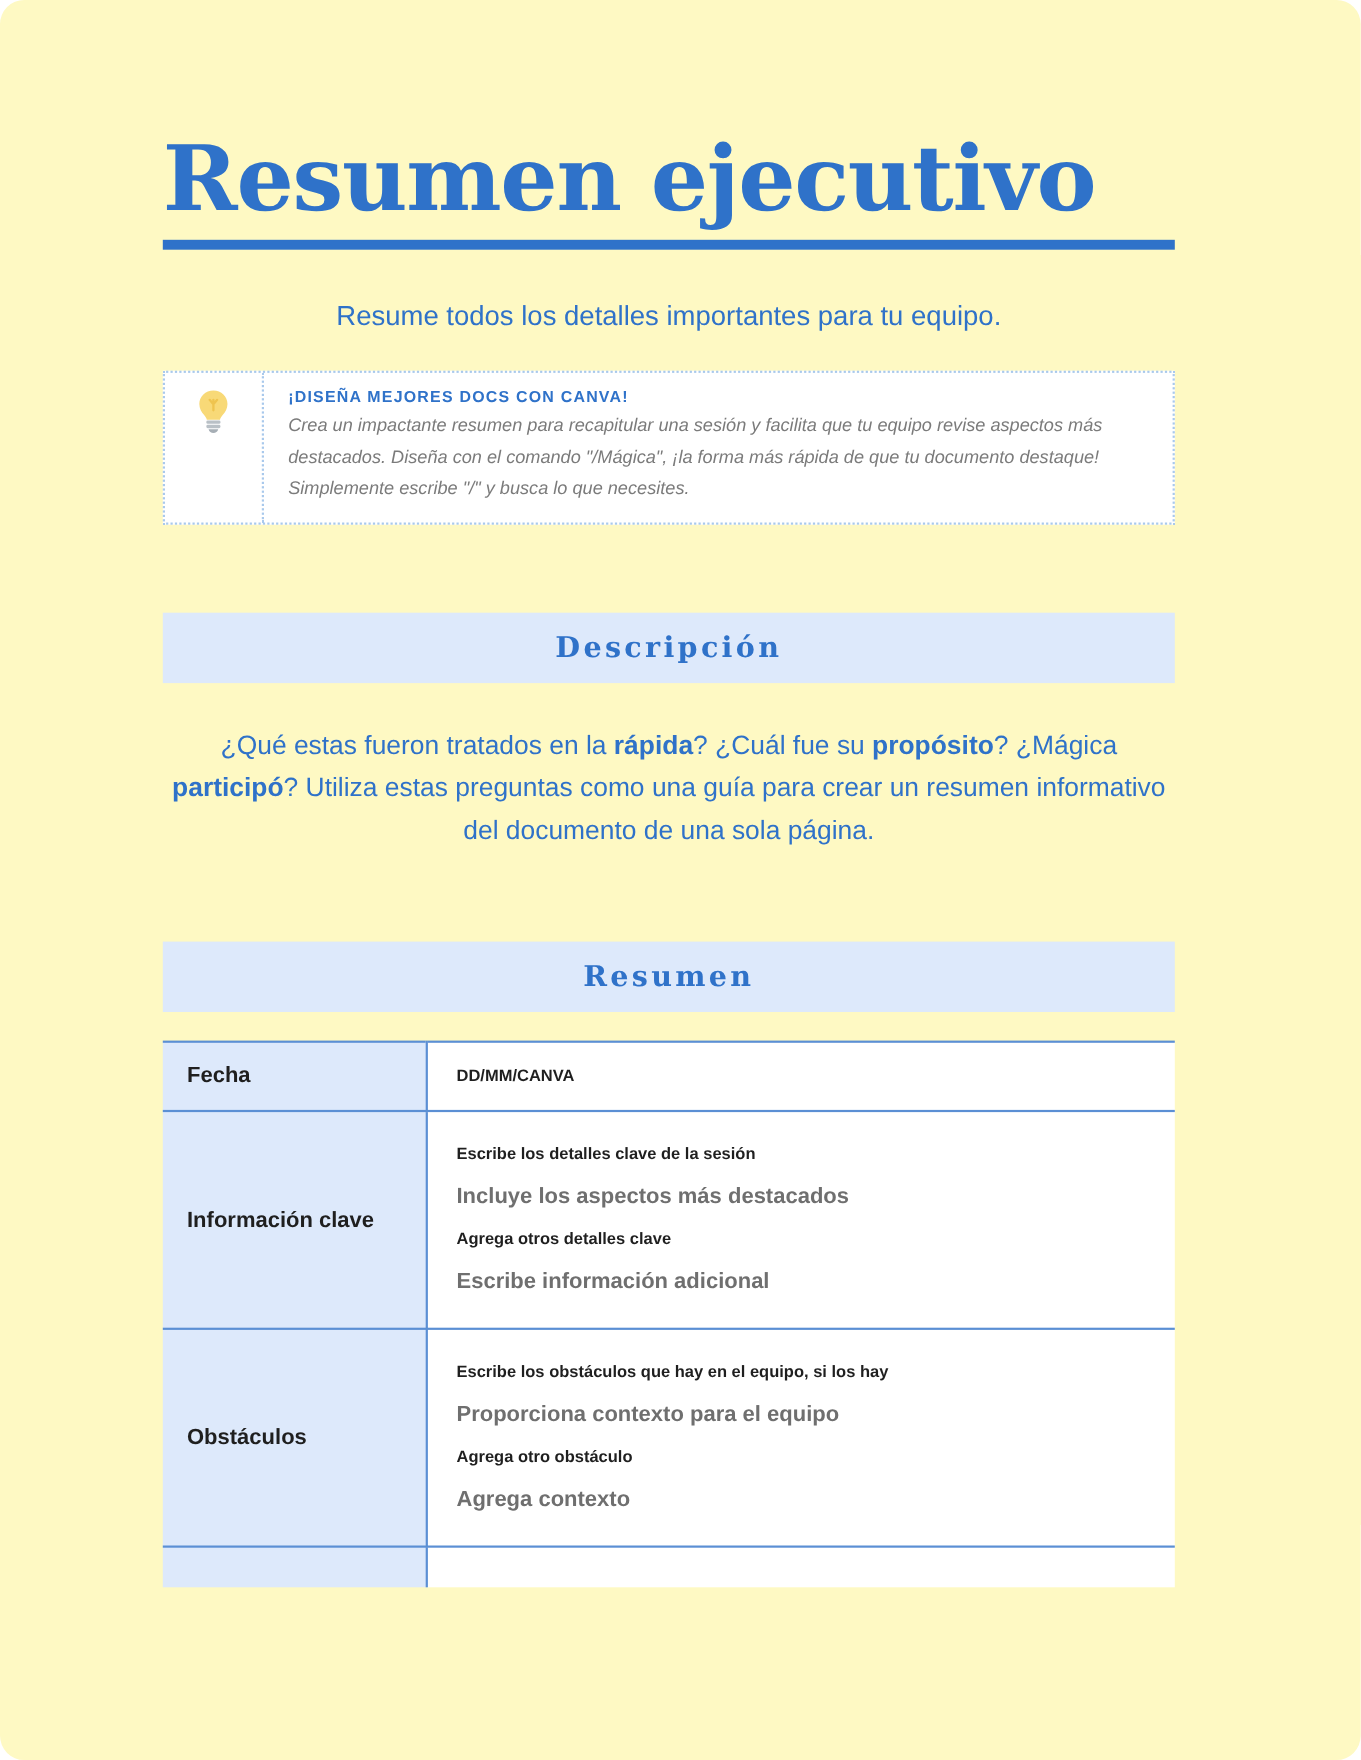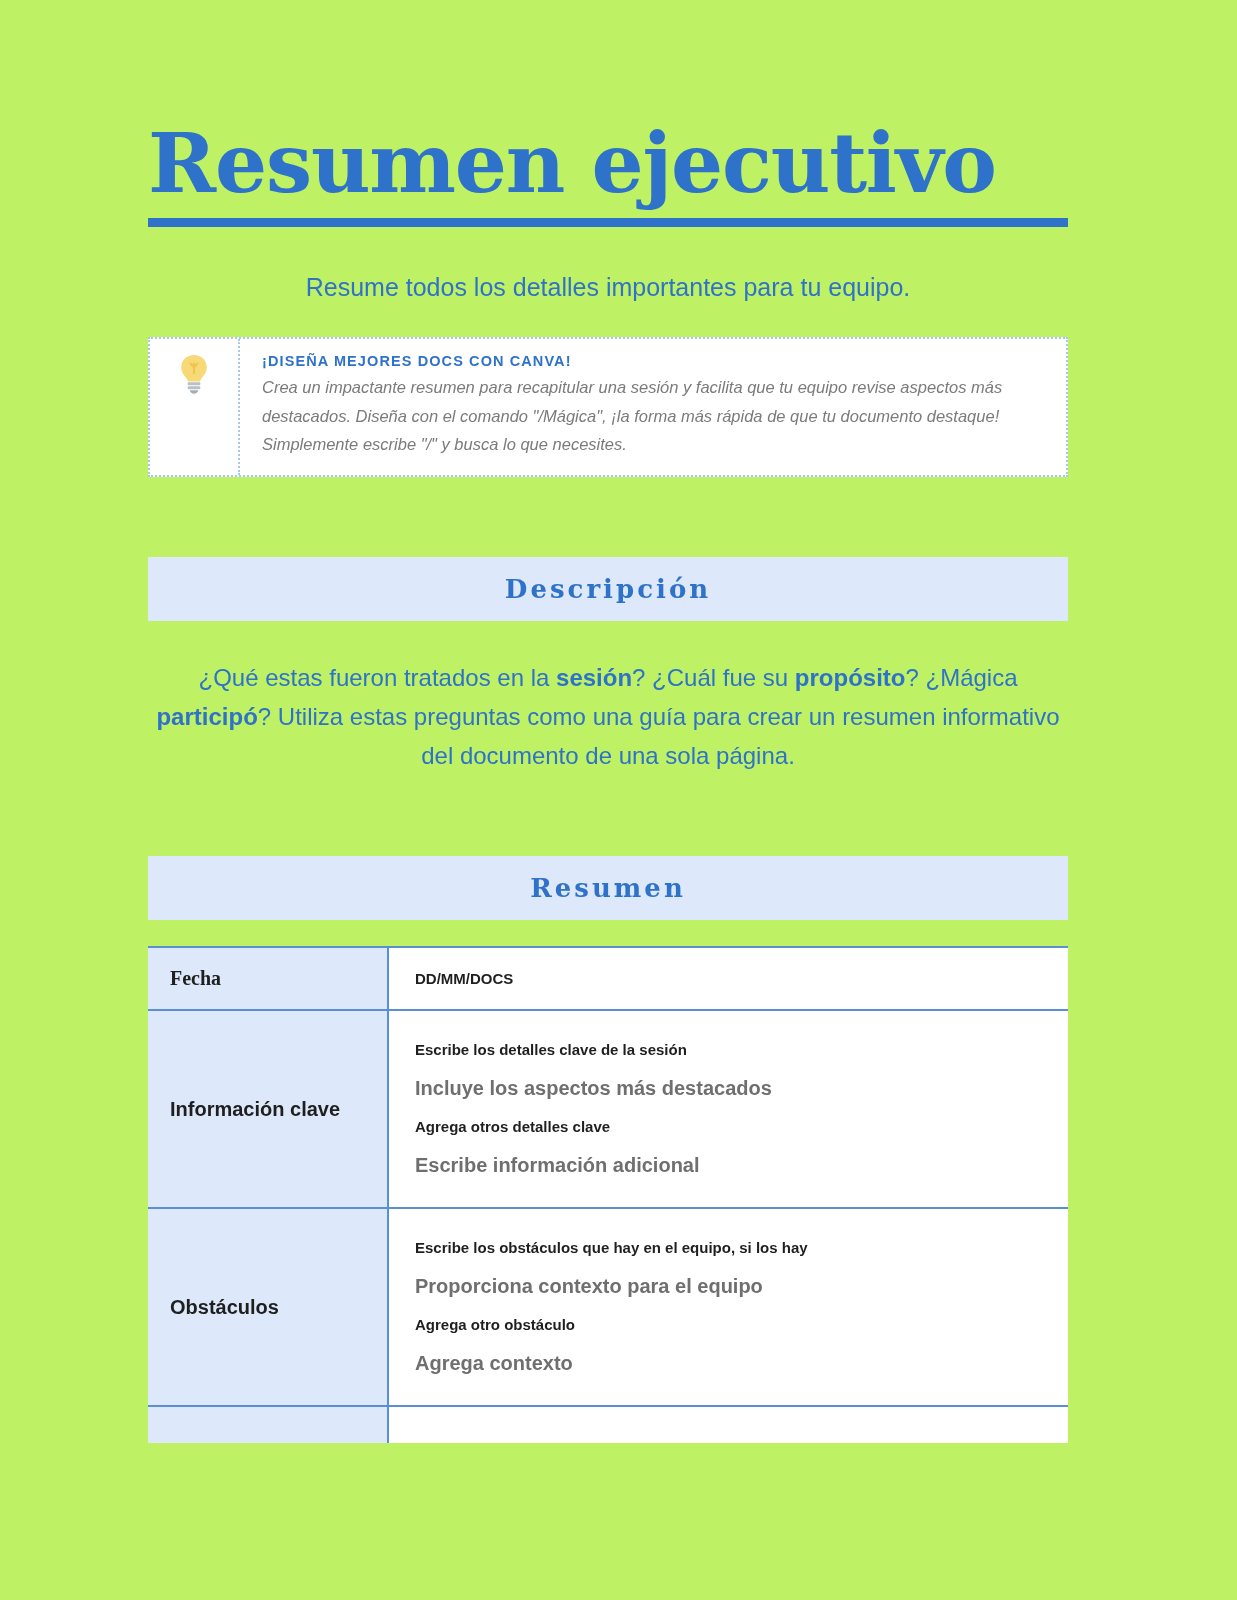--- a/index.html
+++ b/index.html
@@ -12,22 +12,23 @@
     height: 1600px;
     overflow: hidden;
     font-family: "Liberation Sans", sans-serif;
     -webkit-font-smoothing: antialiased;
   }
 
   .page {
     position: relative;
     width: 1237px;
     height: 1600px;
-    background: #bef264;
-    box-sizing: border-box;
+    background: #fef9c3;
+    box-sizing: border-box;
+    border-radius: 22px;
   }
 
   .content {
     position: absolute;
     left: 148px;
     top: 0;
     width: 920px;
   }
 
   
@@ -173,21 +174,21 @@
     margin: 14px 0 14px 0;
     line-height: 1.4;
   }
   .val-muted {
     font-size: 20px;
     font-weight: 700;
     color: #6f6f6f;
     margin: 14px 0 14px 0;
     line-height: 1.4;
   }
-  .row-date .col-label { padding: 14px 0 14px 22px !important; font-family: Liberation Serif, serif; }
+  .row-date .col-label { padding: 14px 0 14px 22px !important; }
   .row-date .val-strong { margin: 6px 0 6px 0; }
 
   
   .row-partial .col-label {
     height: 36px;
     border-bottom: none;
   }
   .row-partial .col-value {
     border-bottom: none;
   }
@@ -217,34 +218,34 @@
       </div>
       <div class="callout-textcol">
         <p class="callout-heading">¡DISEÑA MEJORES DOCS CON CANVA!</p>
         <p class="callout-body">Crea un impactante resumen para recapitular una sesión y facilita que tu equipo revise aspectos más destacados. Diseña con el comando "/Mágica", ¡la forma más rápida de que tu documento destaque! Simplemente escribe "/" y busca lo que necesites.</p>
       </div>
     </div>
 
     <div class="band">
       <span class="band-label">Descripción</span>
     </div>
-    <p class="desc-para" id="desc-paragraph"><span>¿Qué estas fueron tratados en la </span><b>sesión</b><span>? ¿Cuál fue su </span><b>propósito</b><span>? ¿Mágica </span><b>participó</b><span>? Utiliza estas preguntas como una guía para crear un resumen informativo del documento de una sola página.</span></p>
+    <p class="desc-para" id="desc-paragraph"><span>¿Qué estas fueron tratados en la </span><b>rápida</b><span>? ¿Cuál fue su </span><b>propósito</b><span>? ¿Mágica </span><b>participó</b><span>? Utiliza estas preguntas como una guía para crear un resumen informativo del documento de una sola página.</span></p>
 
     <div class="band">
       <span class="band-label">Resumen</span>
     </div>
 
     <table class="summary-table" id="summary-table">
       <tbody id="summary-tbody">
           <tr class="row-date">
             <td class="col-label">
               <div class="col-label-text">Fecha</div>
             </td>
             <td class="col-value">
-              <p class="val-strong">DD/MM/DOCS</p>
+              <p class="val-strong">DD/MM/CANVA</p>
             </td>
           </tr>
           <tr>
             <td class="col-label">
               <div class="col-label-text">Información clave</div>
             </td>
             <td class="col-value">
               <p class="val-strong">Escribe los detalles clave de la sesión</p>
               <p class="val-muted">Incluye los aspectos más destacados</p>
               <p class="val-strong">Agrega otros detalles clave</p>

